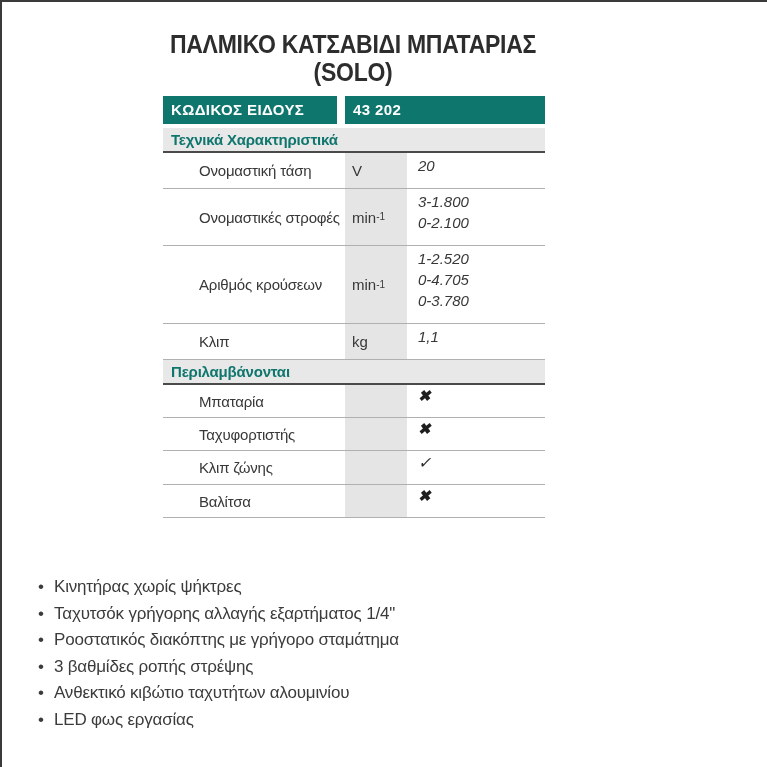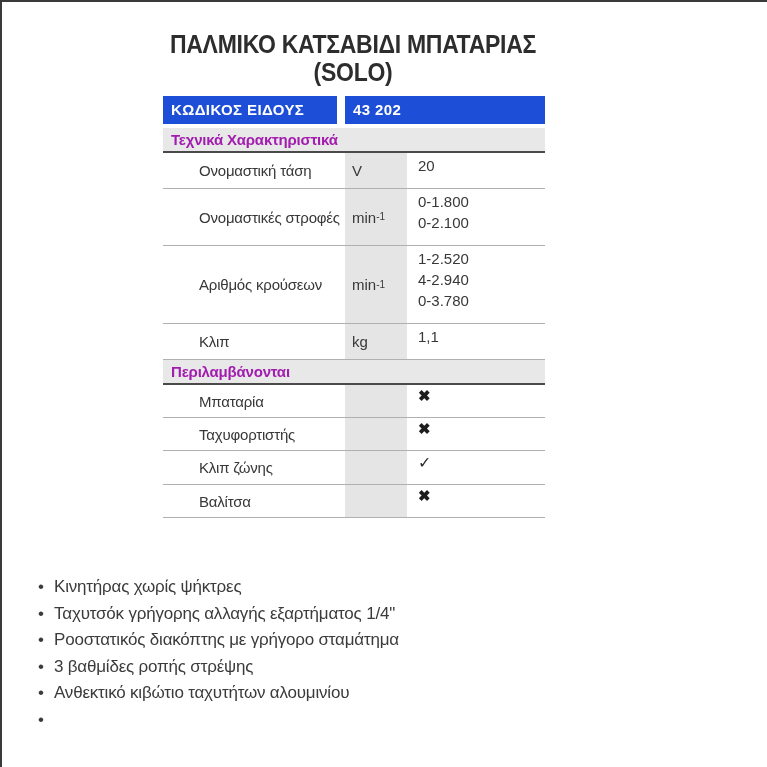--- a/index.html
+++ b/index.html
@@ -13,42 +13,42 @@
   .title {
     position:absolute; left:133px; top:30px; width:440px; text-align:center;
     font-weight:bold; font-size:25px; line-height:28px; color:#2d2d2d;
     transform:scaleX(0.92); letter-spacing:-0.3px;
   }
 
   .spec-table { position:absolute; left:163px; top:96px; width:382px; font-size:15px; }
 
   .code-header { display:flex; gap:8px; height:28px; margin-bottom:4px; }
   .code-header .cell {
-    background:#1d4ed8; color:#ffffff; font-weight:bold; font-size:15px;
+    background:#0f766e; color:#ffffff; font-weight:bold; font-size:15px;
     line-height:28px; padding-left:8px; letter-spacing:0.4px;
   }
   .code-header .hlabel { width:166px; }
   .code-header .hvalue { flex:1; }
 
   .section-bar {
     background:#e8e8e8; border-bottom:2px solid #4a4a4a;
-    font-weight:bold; color:#a21caf; font-size:15px;
+    font-weight:bold; color:#0f766e; font-size:15px;
     height:23px; line-height:23px; padding-left:8px; letter-spacing:-0.2px;
   }
 
   .row {
     display:grid; grid-template-columns:182px 62px 1fr;
     border-bottom:1px solid #b0b0b0; min-height:27px; align-items:center;
   }
   .row .rlabel { padding-left:8px; letter-spacing:-0.2px;margin-left:28px; }
   .row .runit {
     background:#e5e5e5; align-self:stretch; display:flex; align-items:center;
     padding-left:7px;
   }
-  .row .rvalue { padding-left:11px; padding-top:2px; padding-bottom:12px; }
+  .row .rvalue { padding-left:11px; padding-top:2px; padding-bottom:12px;font-style:italic; }
   .vline { line-height:21px; }
   sup { font-size:10px; line-height:0; }
 
   .mark-cross { font-size:15px; font-weight:bold; color:#1d1d1d; }
   .mark-check { font-size:16px; color:#2a2a2a; }
 
   .features {
     position:absolute; left:38px; top:578px; margin:0; padding:0; list-style:none;
     font-size:17px; color:#3b3b3b; letter-spacing:-0.2px;
   }
@@ -85,34 +85,34 @@
   </div>
 
 
   <div class="row">
     <div class="rlabel">Ονομαστικές στροφές</div>
     <div class="runit">
           <span>min</span>
           <sup>-1</sup>
         </div>
     <div class="rvalue">
-          <div class="vline">0-1.800</div>
+          <div class="vline">3-1.800</div>
           <div class="vline">0-2.100</div>
         </div>
   </div>
 
   <div class="row">
     <div class="rlabel">Αριθμός κρούσεων</div>
     <div class="runit">
           <span>min</span>
           <sup>-1</sup>
         </div>
     <div class="rvalue">
           <div class="vline">1-2.520</div>
-          <div class="vline">4-2.940</div>
+          <div class="vline">0-4.705</div>
           <div class="vline">0-3.780</div>
         </div>
   </div>
 
 
   <div class="row">
     <div class="rlabel">Κλιπ</div>
     <div class="runit">
           <span>kg</span>
         </div>
@@ -161,14 +161,14 @@
   <li><span class="dot">•</span><span>Κινητήρας χωρίς ψήκτρες</span></li>
 
   <li><span class="dot">•</span><span>Ταχυτσόκ γρήγορης αλλαγής εξαρτήματος 1/4"</span></li>
 
   <li><span class="dot">•</span><span>Ροοστατικός διακόπτης με γρήγορο σταμάτημα</span></li>
 
   <li><span class="dot">•</span><span>3 βαθμίδες ροπής στρέψης</span></li>
 
   <li><span class="dot">•</span><span>Ανθεκτικό κιβώτιο ταχυτήτων αλουμινίου</span></li>
 
-  <li><span class="dot">•</span></li>
+  <li><span class="dot">•</span><span>LED φως εργασίας</span></li>
 </ul>
 
 </body></html>

